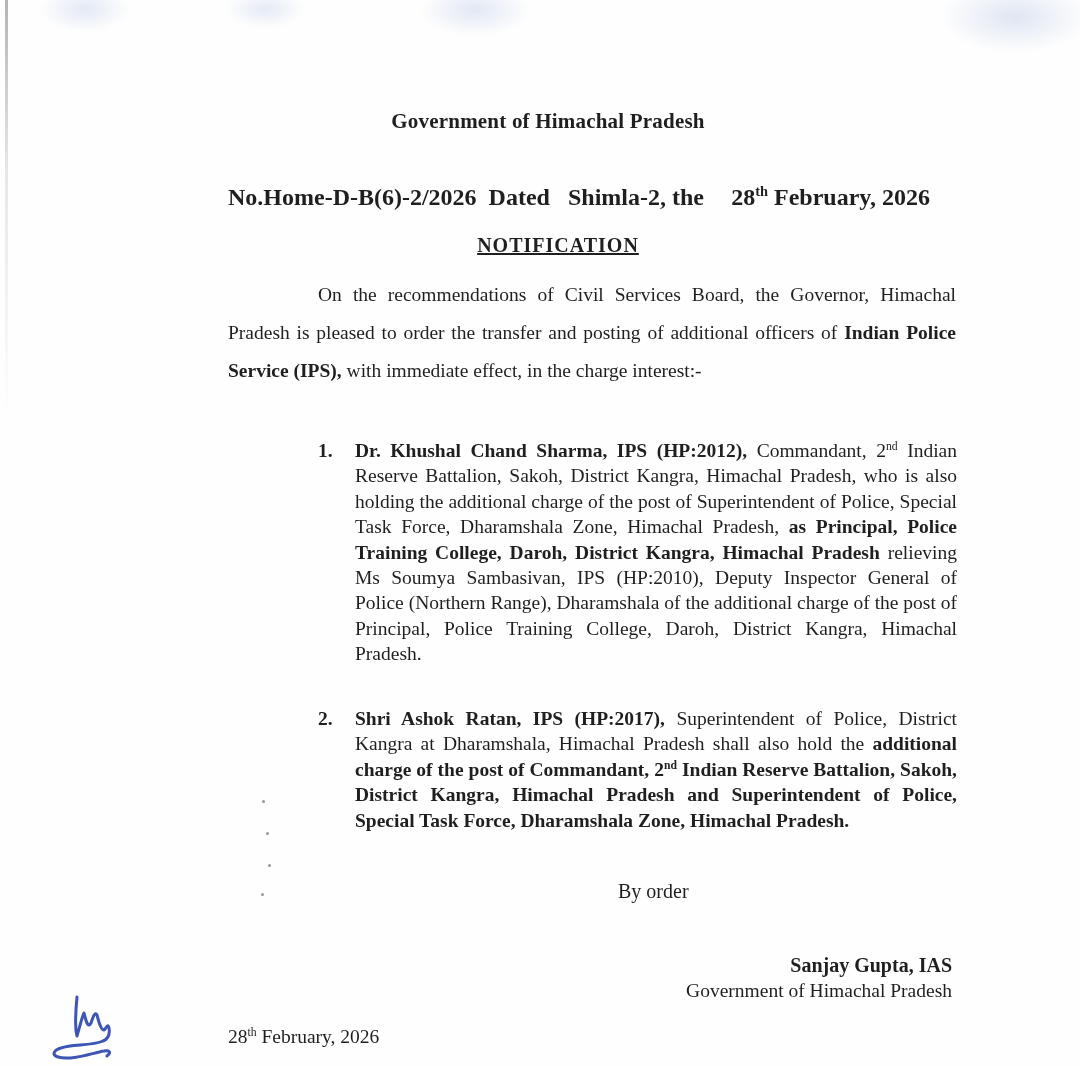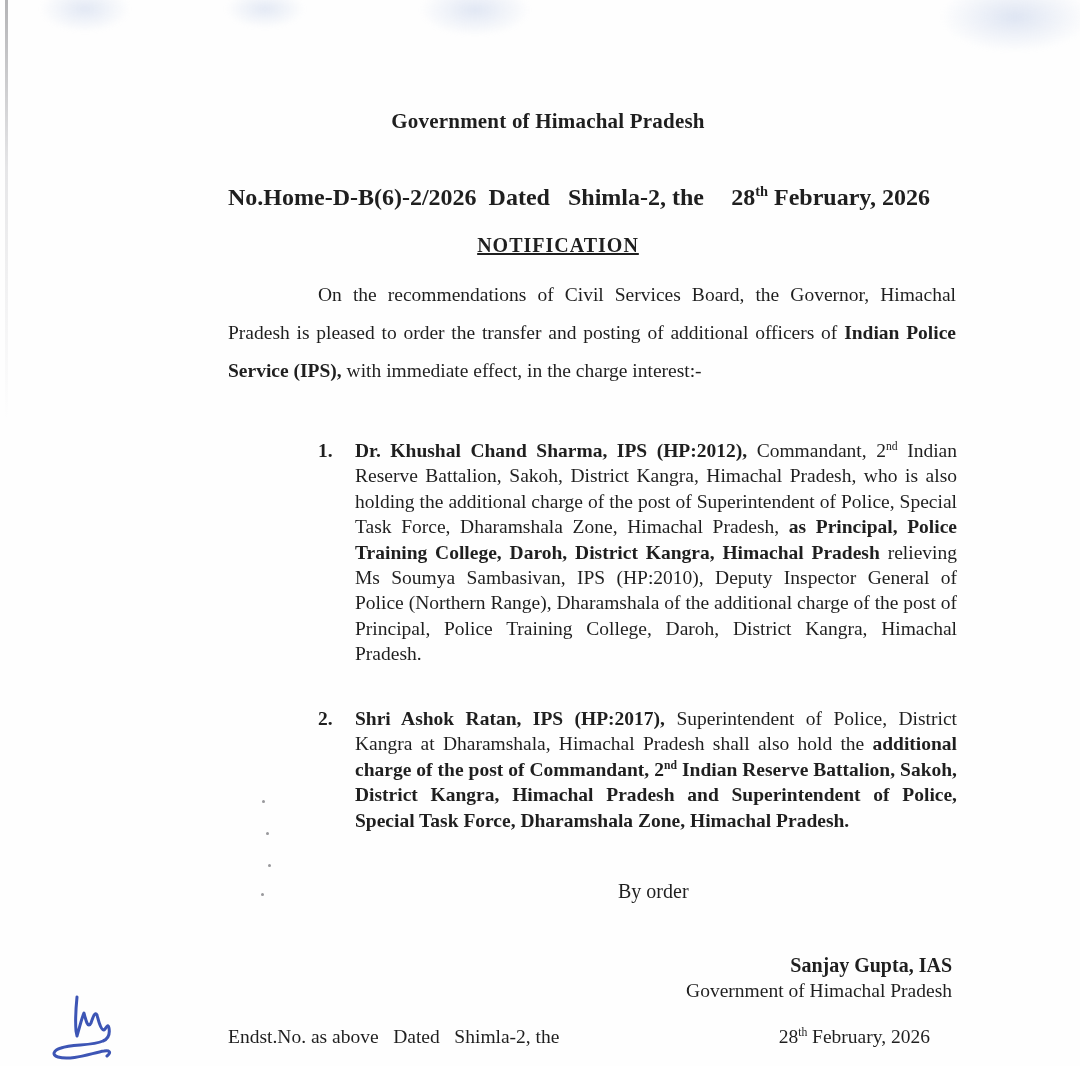--- a/index.html
+++ b/index.html
@@ -84,21 +84,20 @@
 </div>
 
 <div class="abs byorder">By order</div>
 
 <div class="abs sig">
   <div class="name">Sanjay Gupta, IAS</div>
   <div>Government of Himachal Pradesh</div>
 </div>
 
 <div class="abs endst">
-  <span class="pre">Endst.No. as above   Dated   Shimla-2, the</span>
   <span><span>28</span><sup>th</sup><span>  February, 2026</span></span>
 </div>
 
 <div class="abs inkmark">
   <svg width="100" height="70" viewBox="0 0 100 70">
     <path id="ink-path" fill="none" stroke-width="3" stroke-linecap="round" stroke-linejoin="round" d="M47,2 C46,12 45,24 46,36 L47,41
          C50,31 52,22 54,18
          C56,26 58,34 61,28
          C63,22 65,16 67,20
          C69,28 72,38 75,34

